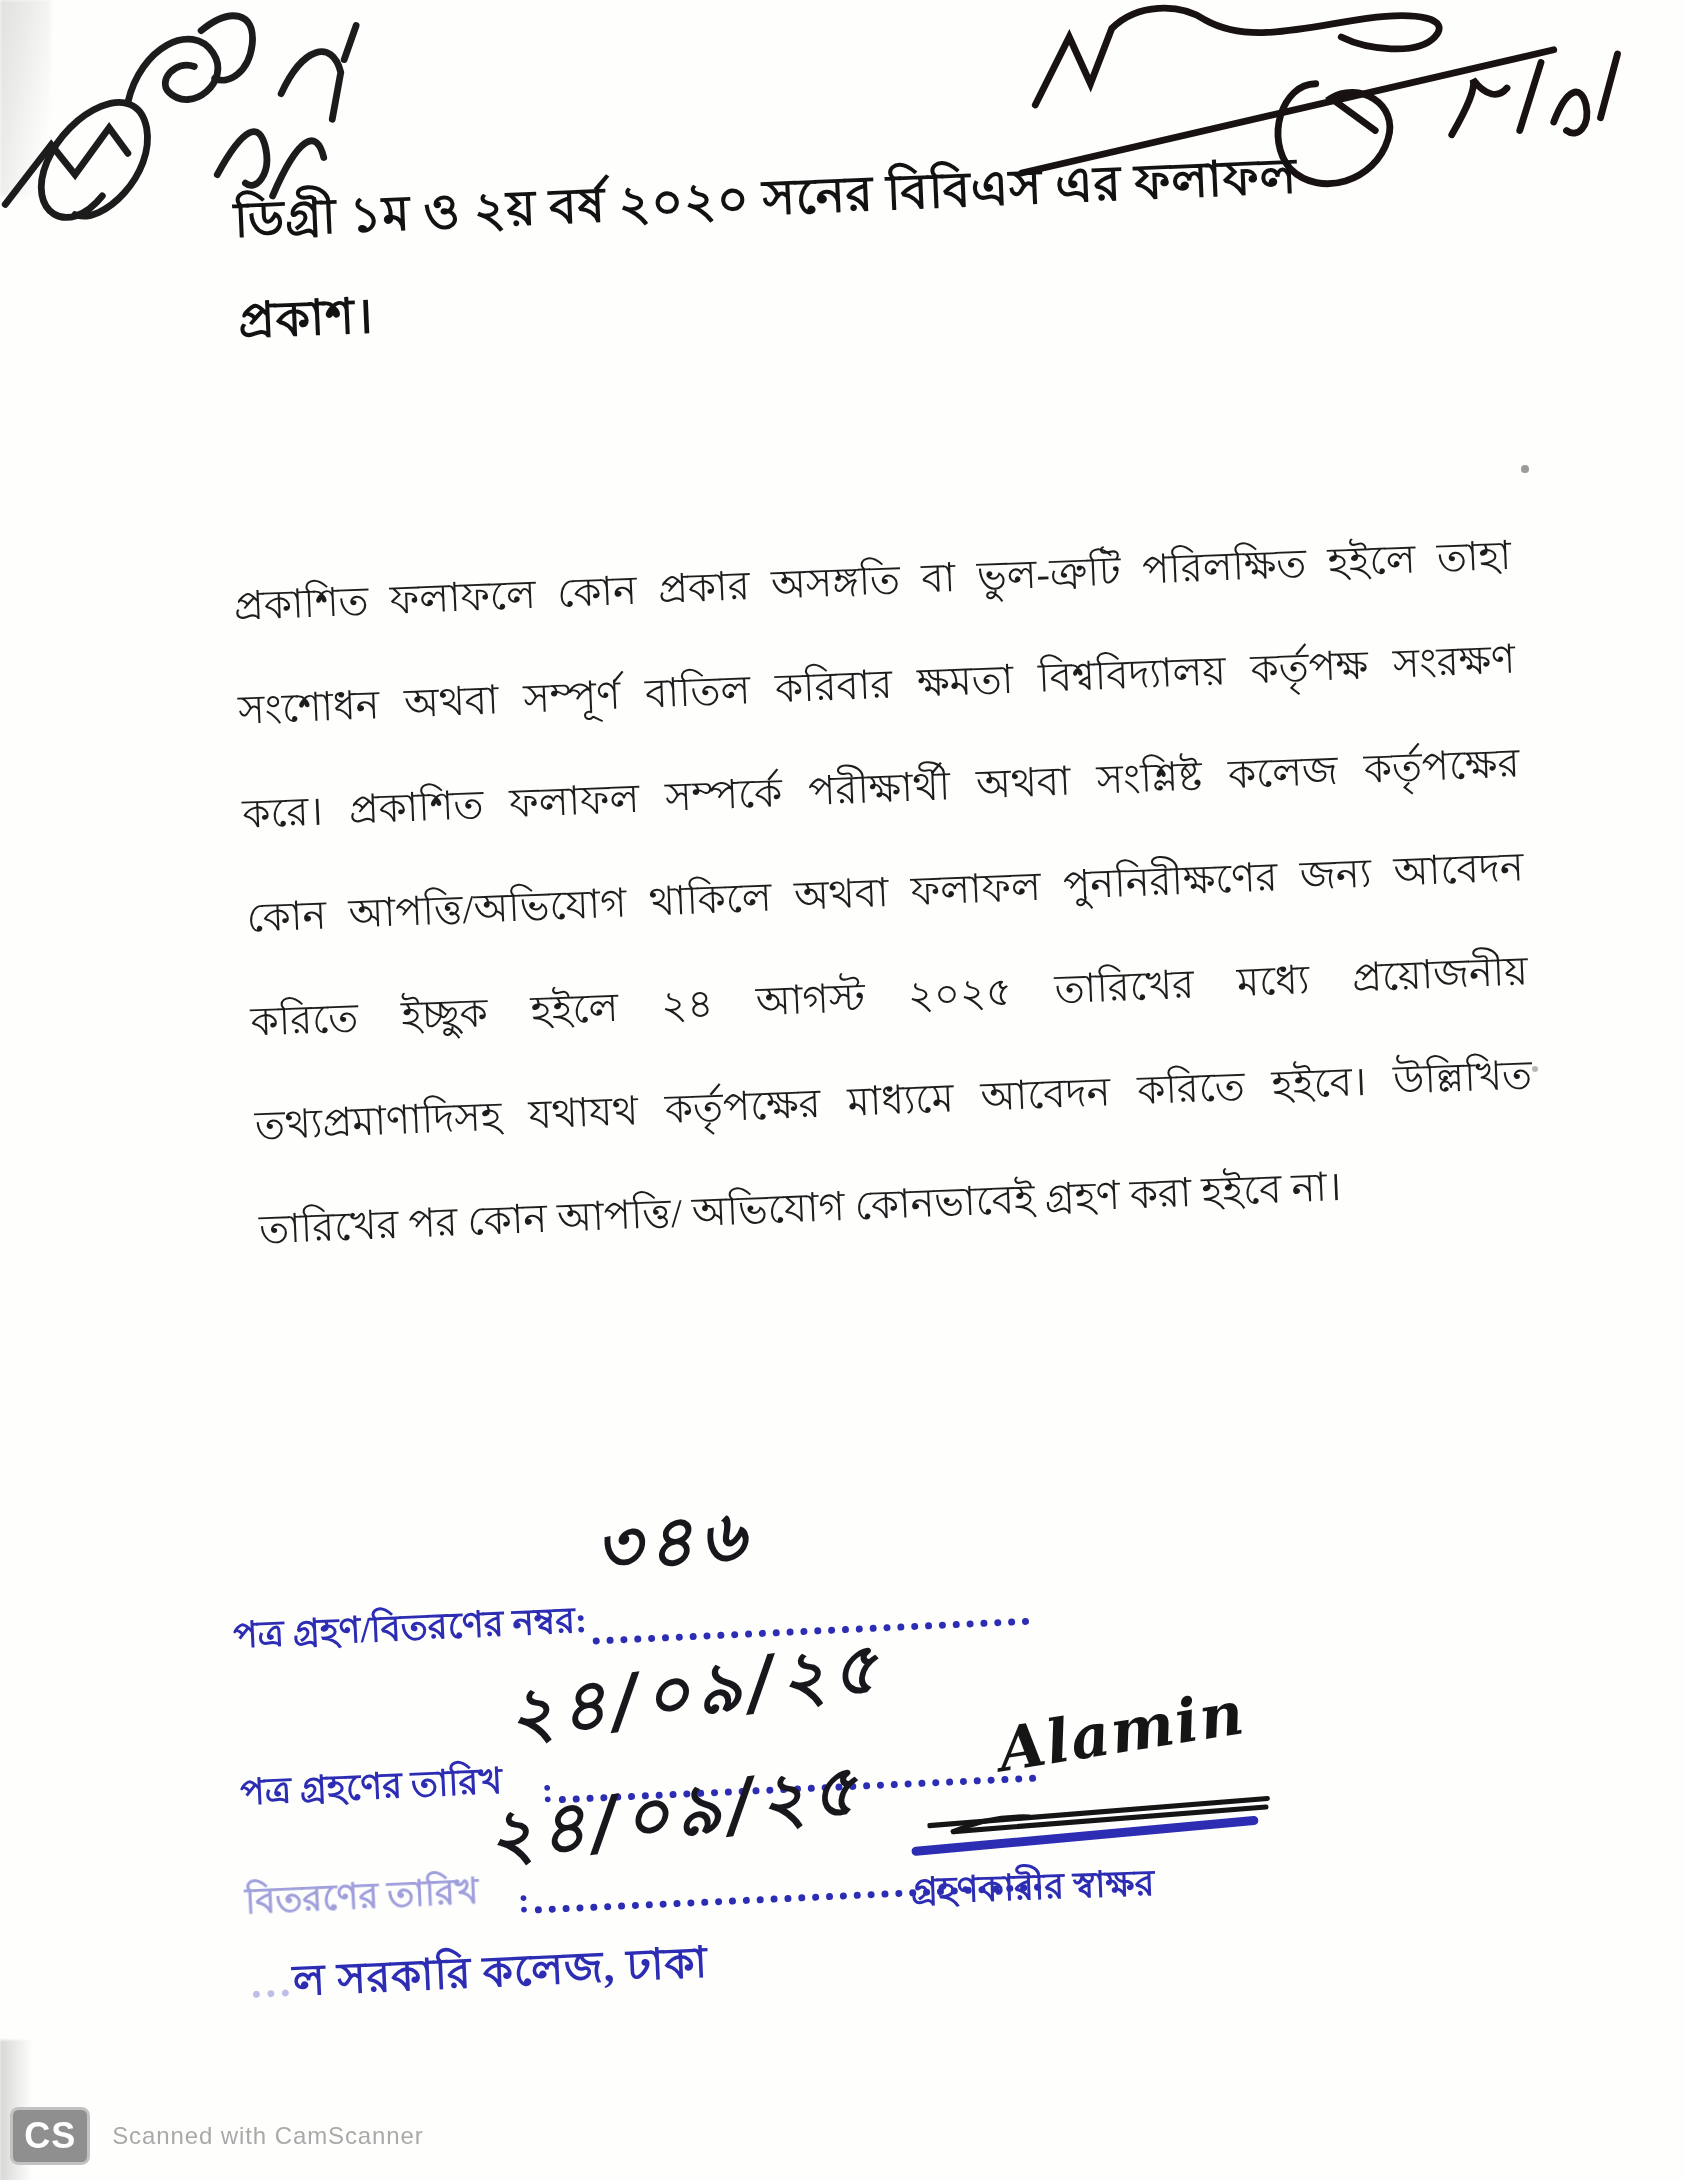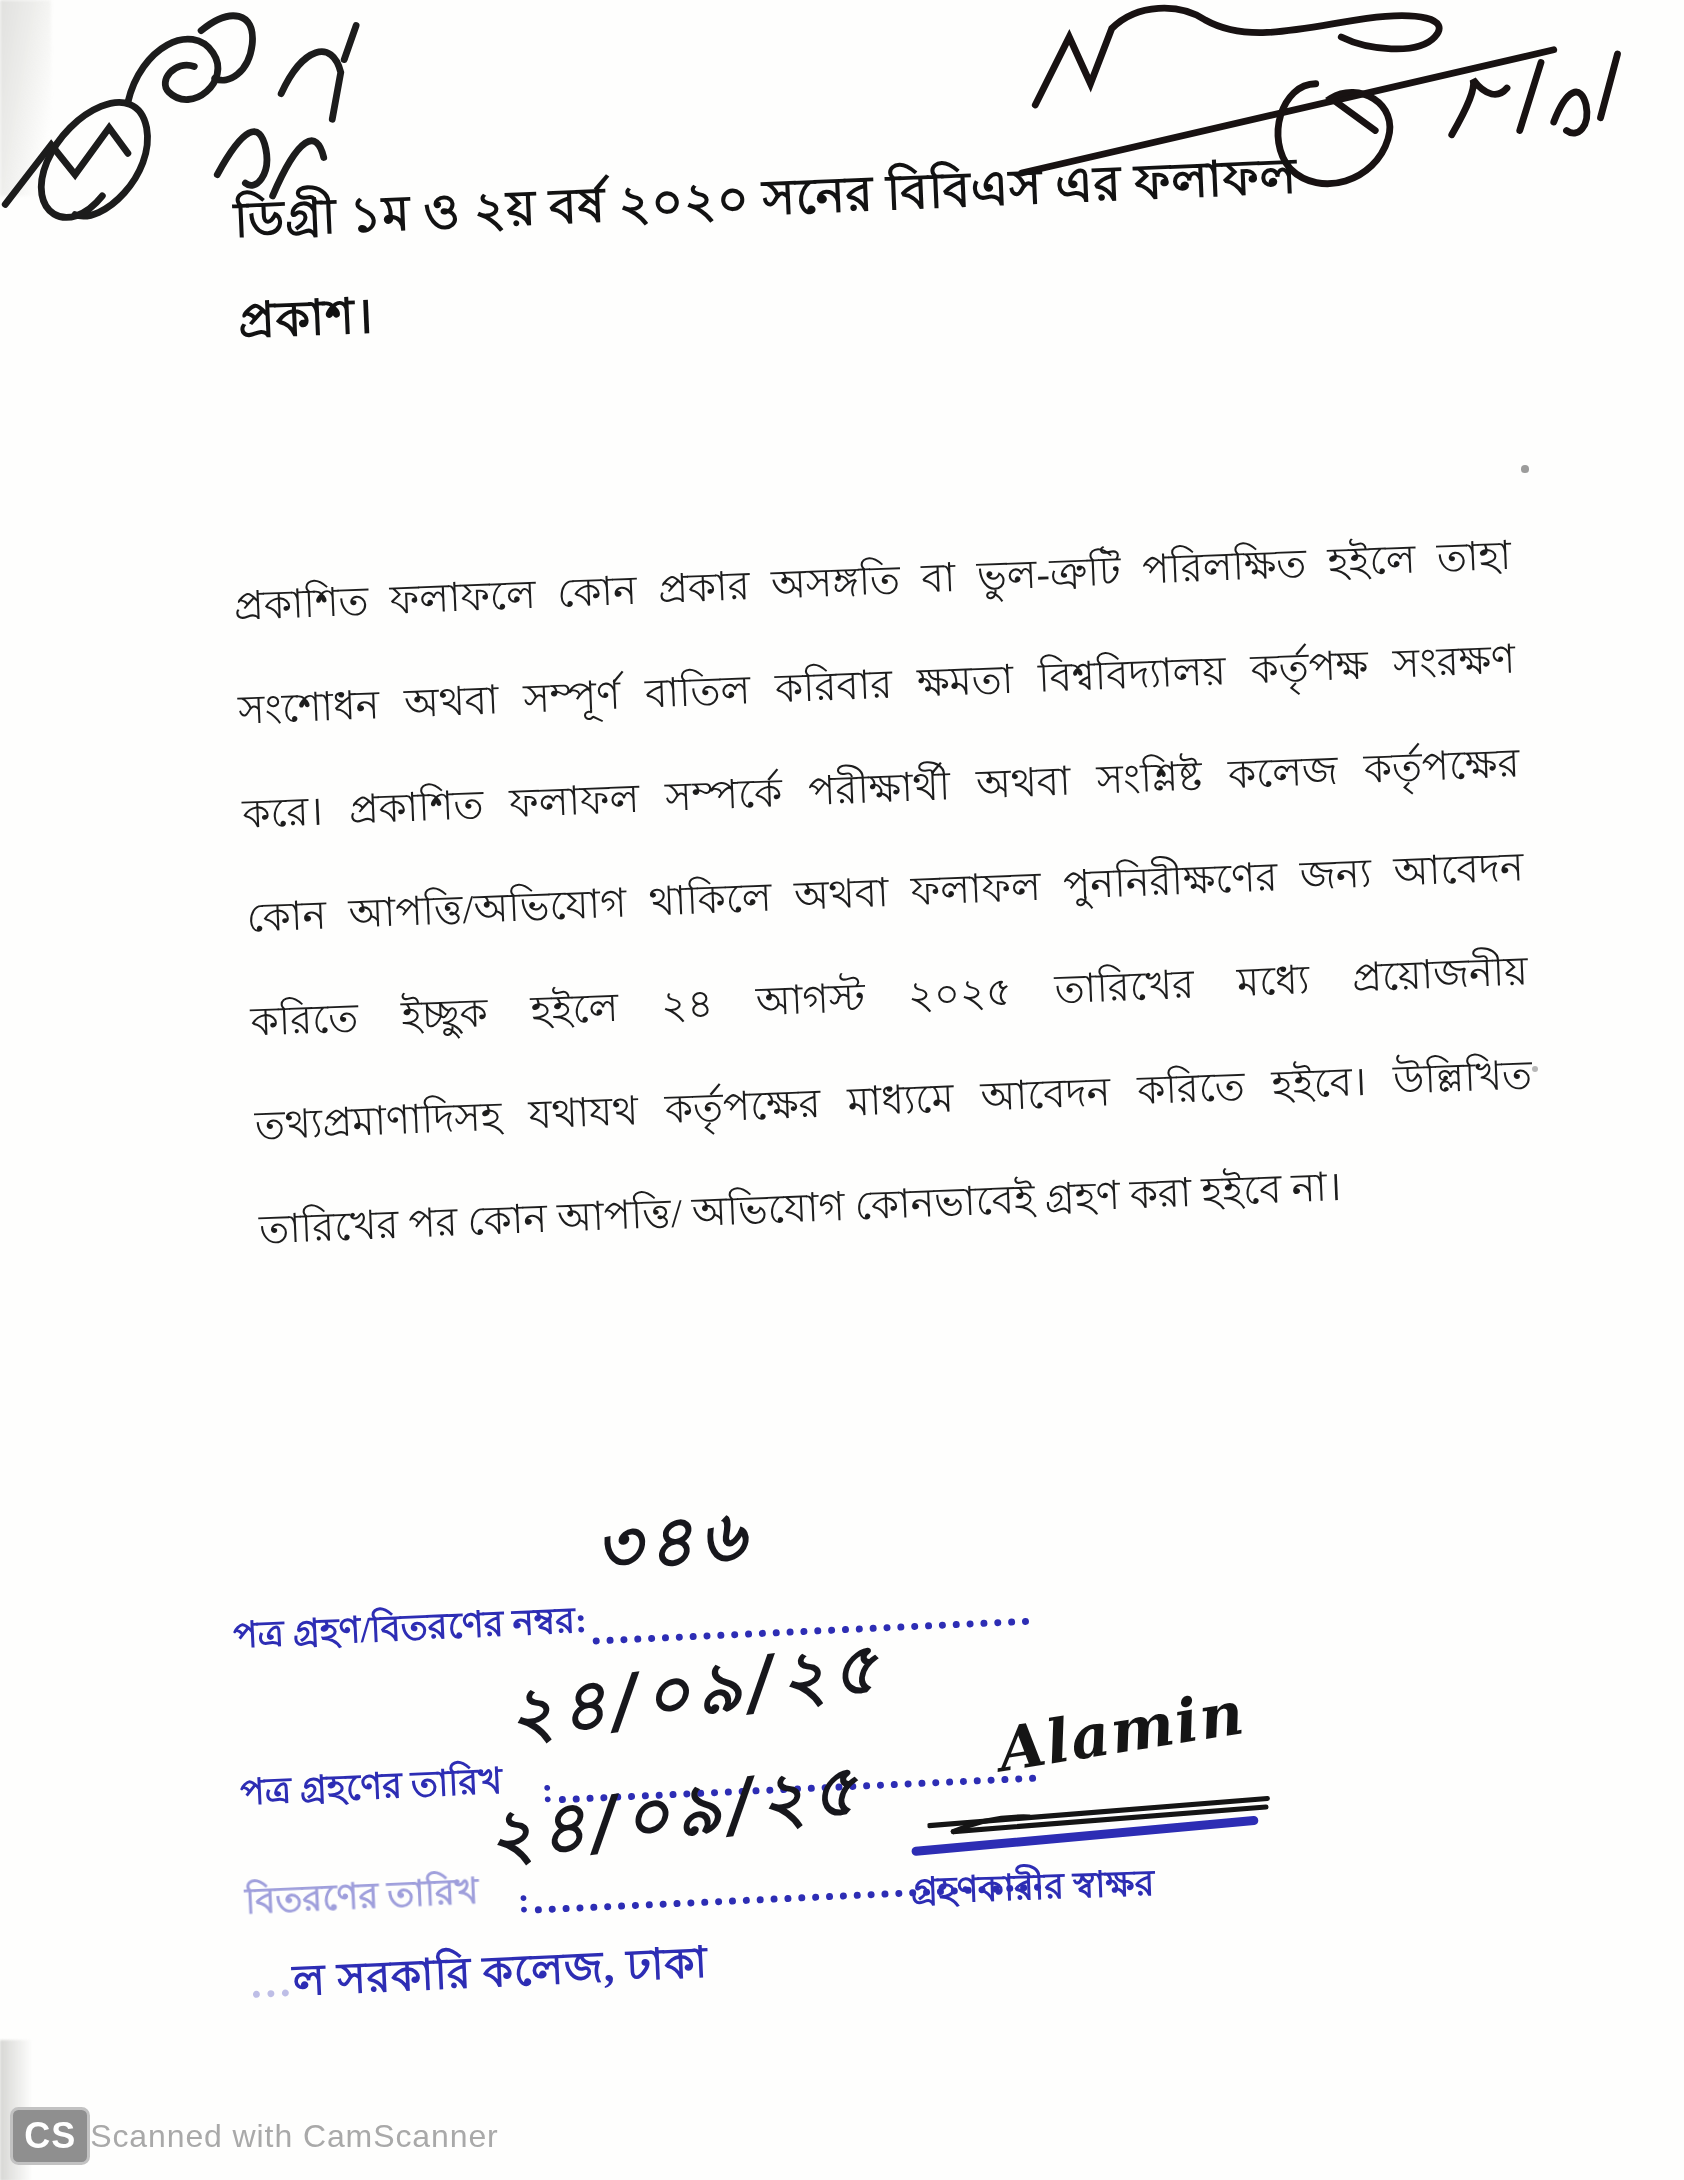--- a/index.html
+++ b/index.html
@@ -106,21 +106,21 @@
   .watermark{
     position:absolute;left:10.2px;top:2107px;display:flex;align-items:center;
     font-family:"Liberation Sans", sans-serif;
   }
   .cs-badge{
     width:80px;height:58px;border-radius:8.5px;
     background:#8f8f8f;border:3.4px solid #c2c2c2;box-sizing:border-box;
     display:flex;align-items:center;justify-content:center;
     color:#ffffff;font-weight:bold;font-size:36px;letter-spacing:0.9px;
   }
-  .wm-text{color:#a9a9a9;font-size:32px;letter-spacing:0.9px;}
+  .wm-text{margin-left:22px;color:#a9a9a9;font-size:24px;letter-spacing:0.9px;}
 </style>
 </head>
 <body>
 
 <div class="page">
 
   <div class="corner-smudge"></div>
   <div class="edge-streak"></div>
   <div class="speck" style="left:1521px;top:465px;width:7.7px;height:7.7px;opacity:.55;"></div>
   <div class="speck" style="left:1532px;top:1066px;width:6px;height:6px;opacity:.4;"></div>

